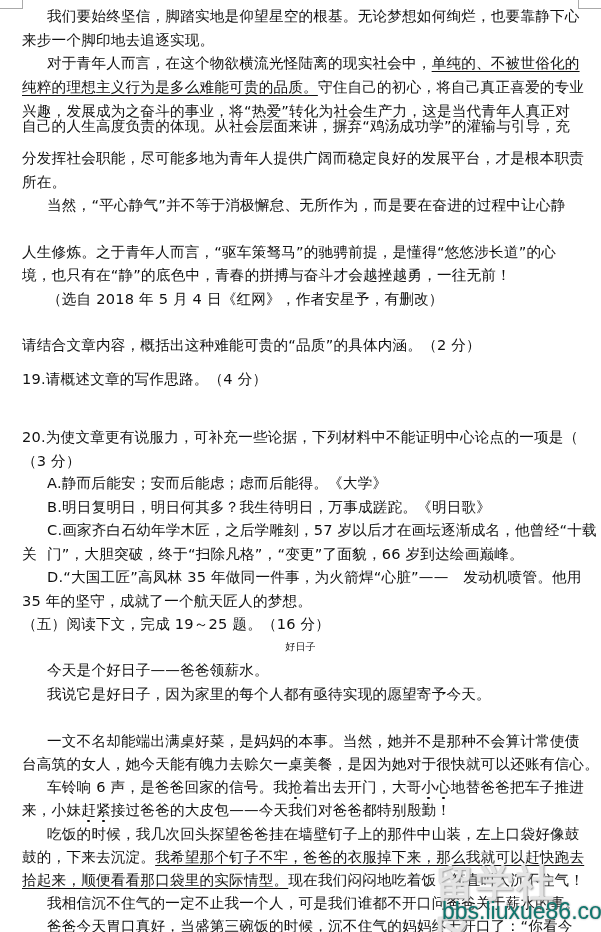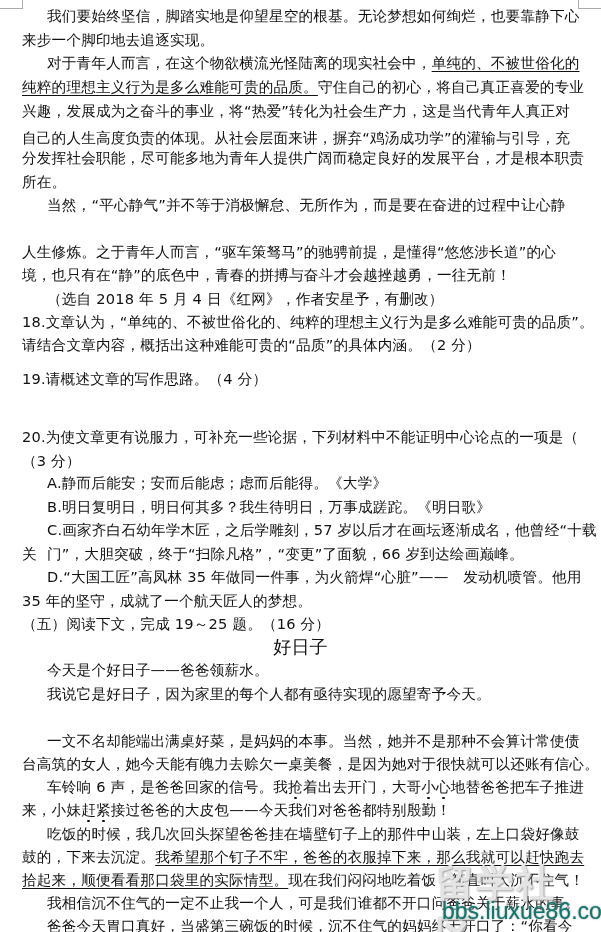--- a/index.html
+++ b/index.html
@@ -5,21 +5,21 @@
   html, body { margin: 0; padding: 0; background: #ffffff; }
   body { width: 601px; height: 932px; position: relative; overflow: hidden;
          font-family: "DejaVu Sans", "Liberation Sans", sans-serif; color: #111; }
   .page { position: absolute; left: 0; top: 0; width: 601px; height: 932px; }
   .crop { position: absolute; width: 22px; height: 8px; }
   .crop.tl { left: 0; top: 0; border-right: 1px solid #aaa; border-bottom: 1px solid #aaa; }
   .crop.tr { right: 0; top: 0; border-left: 1px solid #aaa; border-bottom: 1px solid #aaa; }
   .line { position: absolute; left: 22px; white-space: nowrap; font-size: 14.6px;
           line-height: 20px; letter-spacing: 0.2px; }
   .ind { left: 47px; }
-  .center { left: 0; width: 601px; text-align: center; font-size: 18px; }
+  .center { left: 0; width: 601px; text-align: center; font-size: 10px; }
   .ul { text-decoration: underline; text-underline-offset: 3px; }
   .dot { position: relative; }
   .dot::after { content: ""; position: absolute; left: 50%; bottom: -4px; width: 2.4px; height: 2.4px;
                 margin-left: -1.2px; background: #111; border-radius: 50%; }
   .watermark { position: absolute; left: 436px; top: 858px; width: 150px; height: 66px; pointer-events: none; }
   .wm-big { position: absolute; left: 0; top: 0; font-size: 38px; font-weight: bold; color: #e4e4e4;
             text-shadow: 1px 1px 2px #9a9a9a; letter-spacing: 2px; font-family: "DejaVu Sans", sans-serif; }
   .wm-small { position: absolute; left: 6px; top: 40px; font-size: 23px; color: #0f766e;
               text-shadow: 0 0 2px #888; font-family: "Liberation Sans", sans-serif; }
 </style>
@@ -28,29 +28,28 @@
 
 <div class="page">
   <div class="crop tl"></div>
   <div class="crop tr"></div>
 
   <div class="line" style="top:30px">来步一个脚印地去追逐实现。</div>
   <div class="line ind" style="top:6px">我们要始终坚信，脚踏实地是仰望星空的根基。无论梦想如何绚烂，也要靠静下心</div>
   <div class="line ind" style="top:53px"><span>对于青年人而言，在这个物欲横流光怪陆离的现实社会中，</span><span class="ul">单纯的、不被世俗化的</span></div>
   <div class="line" style="top:77px"><span class="ul">纯粹的理想主义行为是多么难能可贵的品质。</span><span>守住自己的初心，将自己真正喜爱的专业</span></div>
   <div class="line" style="top:101px">兴趣，发展成为之奋斗的事业，将“热爱”转化为社会生产力，这是当代青年人真正对</div>
-  <div class="line" style="top:128px">自己的人生高度负责的体现。从社会层面来讲，摒弃“鸡汤成功学”的灌输与引导，充</div>
+  <div class="line" style="top:116px">自己的人生高度负责的体现。从社会层面来讲，摒弃“鸡汤成功学”的灌输与引导，充</div>
   <div class="line" style="top:148px">分发挥社会职能，尽可能多地为青年人提供广阔而稳定良好的发展平台，才是根本职责</div>
   <div class="line" style="top:172px">所在。</div>
   <div class="line ind" style="top:195px">当然，“平心静气”并不等于消极懈怠、无所作为，而是要在奋进的过程中让心静</div>
   <div class="line" style="top:242px">人生修炼。之于青年人而言，“驱车策驽马”的驰骋前提，是懂得“悠悠涉长道”的心</div>
   <div class="line" style="top:265px">境，也只有在“静”的底色中，青春的拼搏与奋斗才会越挫越勇，一往无前！</div>
   <div class="line ind" style="top:289px">（选自 2018 年 5 月 4 日《红网》，作者安星予，有删改）</div>
 
-  <div class="line" style="top:312px">18.文章认为，“单纯的、不被世俗化的、纯粹的理想主义行为是多么难能可贵的品质”。</div>
   <div class="line" style="top:335px">请结合文章内容，概括出这种难能可贵的“品质”的具体内涵。（2 分）</div>
 
   <div class="line" style="top:369px">19.请概述文章的写作思路。（4 分）</div>
 
   <div class="line" style="top:427px">20.为使文章更有说服力，可补充一些论据，下列材料中不能证明中心论点的一项是（　　）</div>
   <div class="line" style="top:451px">（3 分）</div>
   <div class="line ind" style="top:473px">A.静而后能安；安而后能虑；虑而后能得。《大学》</div>
   <div class="line ind" style="top:497px">B.明日复明日，明日何其多？我生待明日，万事成蹉跎。《明日歌》</div>
   <div class="line ind" style="top:520px">C.画家齐白石幼年学木匠，之后学雕刻，57 岁以后才在画坛逐渐成名，他曾经“十载</div>
   <div class="line" style="top:544px">关</div>

